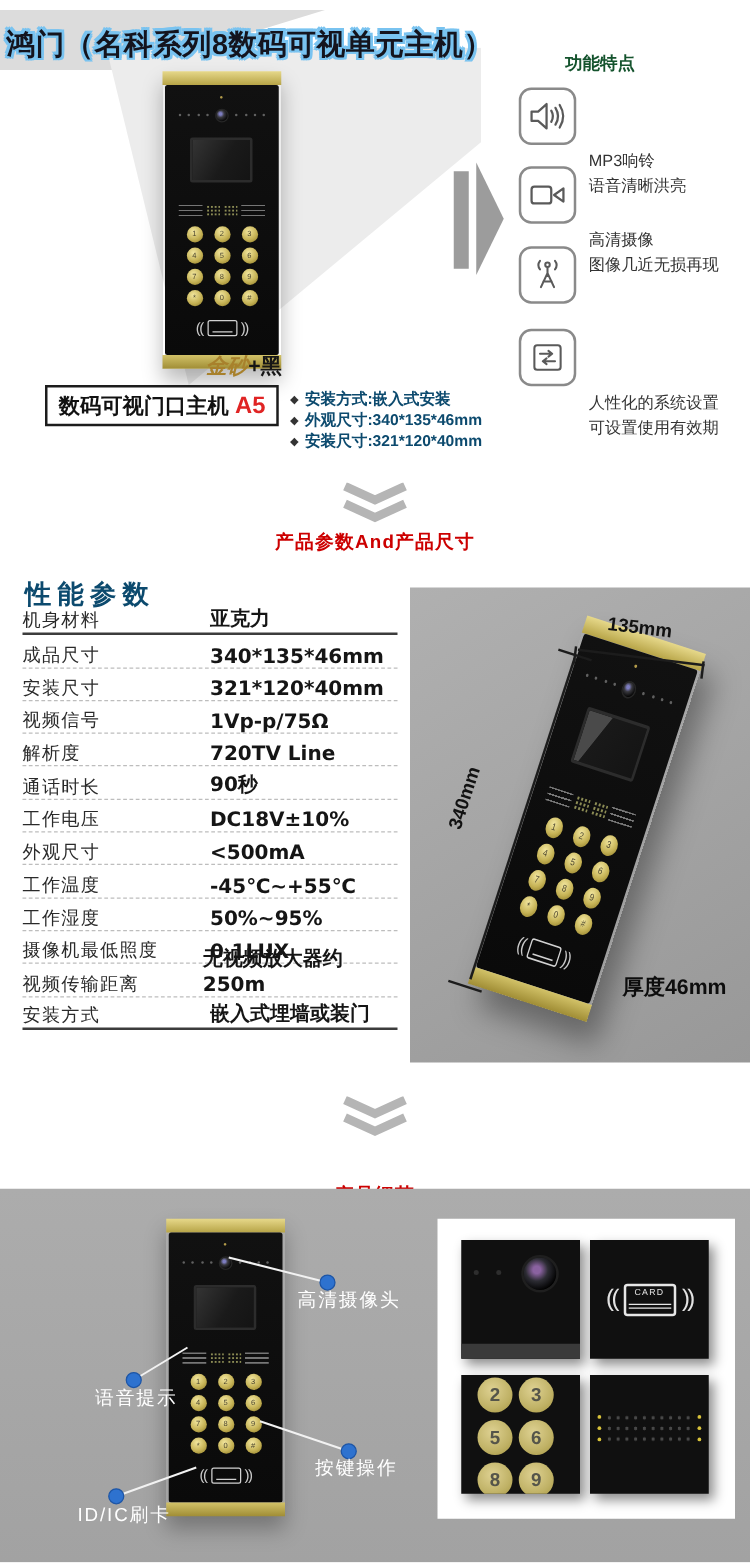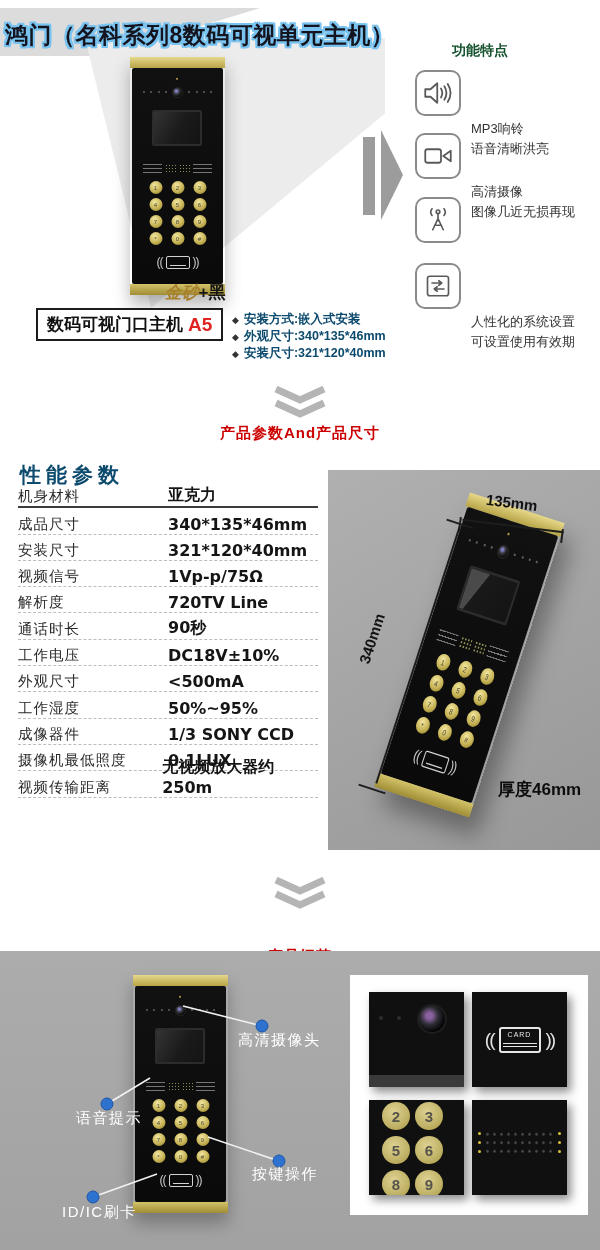--- a/index.html
+++ b/index.html
@@ -318,34 +318,38 @@
       </div>
     <div class="spec-row">
         <span class="spec-label">工作电压</span>
         <span class="spec-value">DC18V±10%</span>
       </div>
     <div class="spec-row">
         <span class="spec-label">外观尺寸</span>
         <span class="spec-value">&lt;500mA</span>
       </div>
     <div class="spec-row">
+        <span class="spec-label">工作温度</span>
+        <span class="spec-value">-45℃~+55℃</span>
+      </div>
+    <div class="spec-row">
         <span class="spec-label">工作湿度</span>
         <span class="spec-value">50%~95%</span>
       </div>
     <div class="spec-row">
-        <span class="spec-label">成像器件</span>
-        <span class="spec-value">1/3 SONY CCD</span>
-      </div>
-    <div class="spec-row">
         <span class="spec-label">摄像机最低照度</span>
         <span class="spec-value">0.1LUX</span>
       </div>
     <div class="spec-row">
         <span class="spec-label">视频传输距离</span>
         <span class="spec-value">无视频放大器约250m</span>
+      </div>
+    <div class="spec-row solid">
+        <span class="spec-label">安装方式</span>
+        <span class="spec-value">嵌入式埋墙或装门</span>
       </div>
   </div>
 
   <div class="dim-box">
     <div class="device dim-device">
       <div class="d-gold top"></div>
       <div class="d-body">
         <div class="d-brand">●</div>
         <div class="d-ledrow">
           <span class="led"></span>

